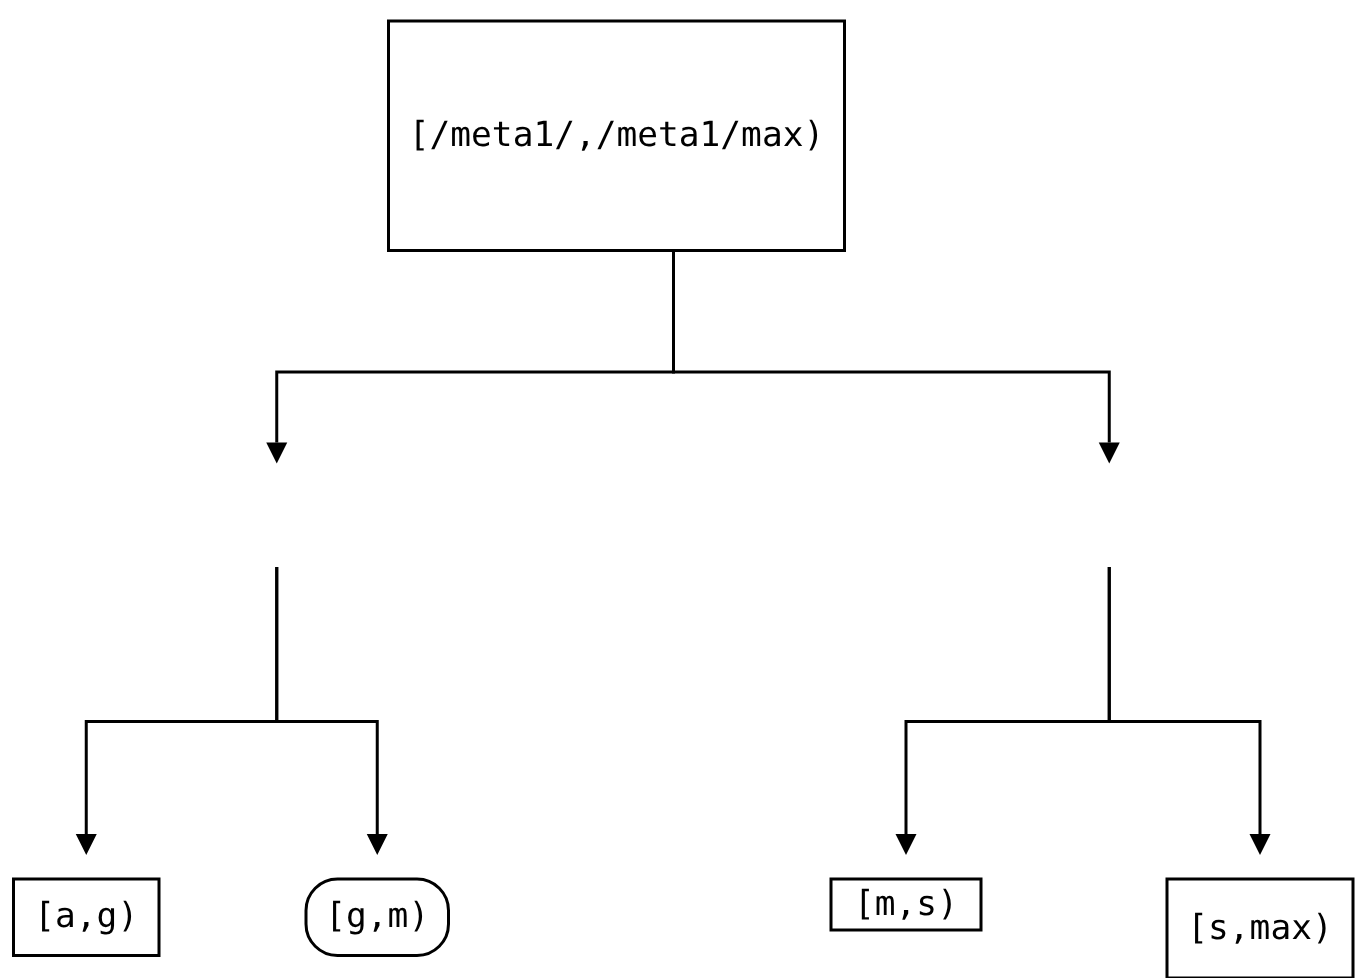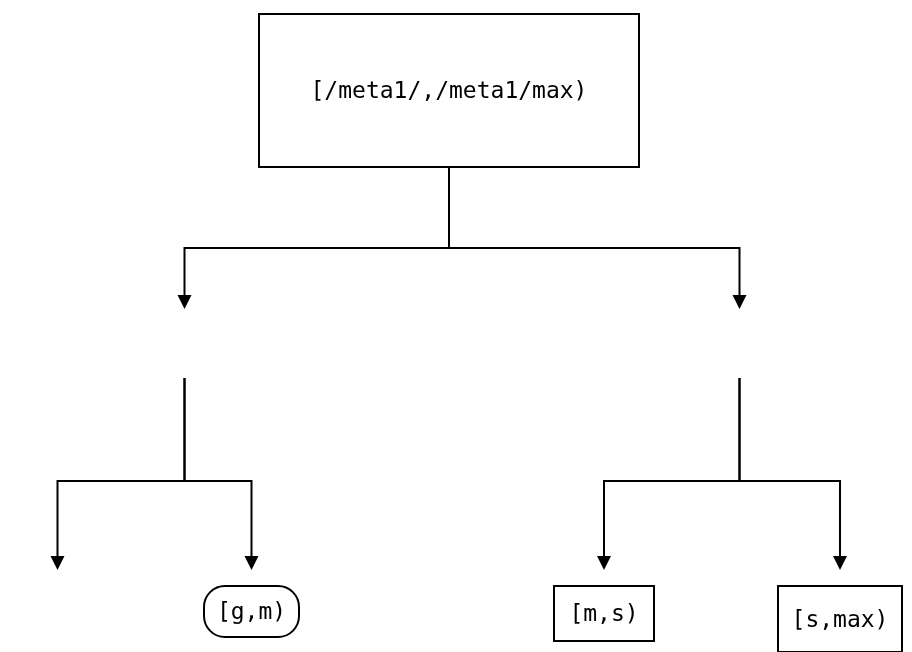--- a/index.html
+++ b/index.html
@@ -37,26 +37,26 @@
     border: 2px solid #000000;
     background: #ffffff;
     display: flex;
     align-items: center;
     justify-content: center;
     font-size: 23px;
     line-height: 1;
     color: #000000;
     white-space: pre;
   }
-  .node-root      { left: 258px; top: 13px;  width: 382px; height: 155px; }
+  .node-root      { left: 258px; top: 13px;  width: 306px; height: 155px; }
   .node-mid-left  { left: 22px;  top: 324px; width: 325px; height: 54px; }
   .node-mid-right { left: 581px; top: 324px; width: 317px; height: 54px; }
   .node-leaf-ag   { left: 8px;   top: 585px; width: 99px;  height: 53px; }
   .node-leaf-gm   { left: 203px; top: 585px; width: 97px;  height: 53px; border-radius: 22px; }
-  .node-leaf-ms   { left: 553px; top: 585px; width: 102px; height: 57px; }
+  .node-leaf-ms   { left: 553px; top: 585px; width: 102px; height: 36px; }
   .node-leaf-smax { left: 777px; top: 585px; width: 126px; height: 68px; }
 </style>
 </head>
 <body>
 
 <div class="canvas">
 
   <svg class="edges" viewBox="0 0 912 652" aria-hidden="true">
 
     <g>
@@ -89,20 +89,23 @@
       <polygon points="833,556 847,556 840,570" fill="#000000"></polygon>
     </g>
   </svg>
 
   <div class="node node-root">
     <span>[/meta1/,/meta1/max)</span>
   </div>
 
 
 
+  <div class="node node-leaf-ag">
+    <span>[a,g)</span>
+  </div>
 
   <div class="node node-leaf-gm">
     <span>[g,m)</span>
   </div>
 
   <div class="node node-leaf-ms">
     <span>[m,s)</span>
   </div>
 
   <div class="node node-leaf-smax">

